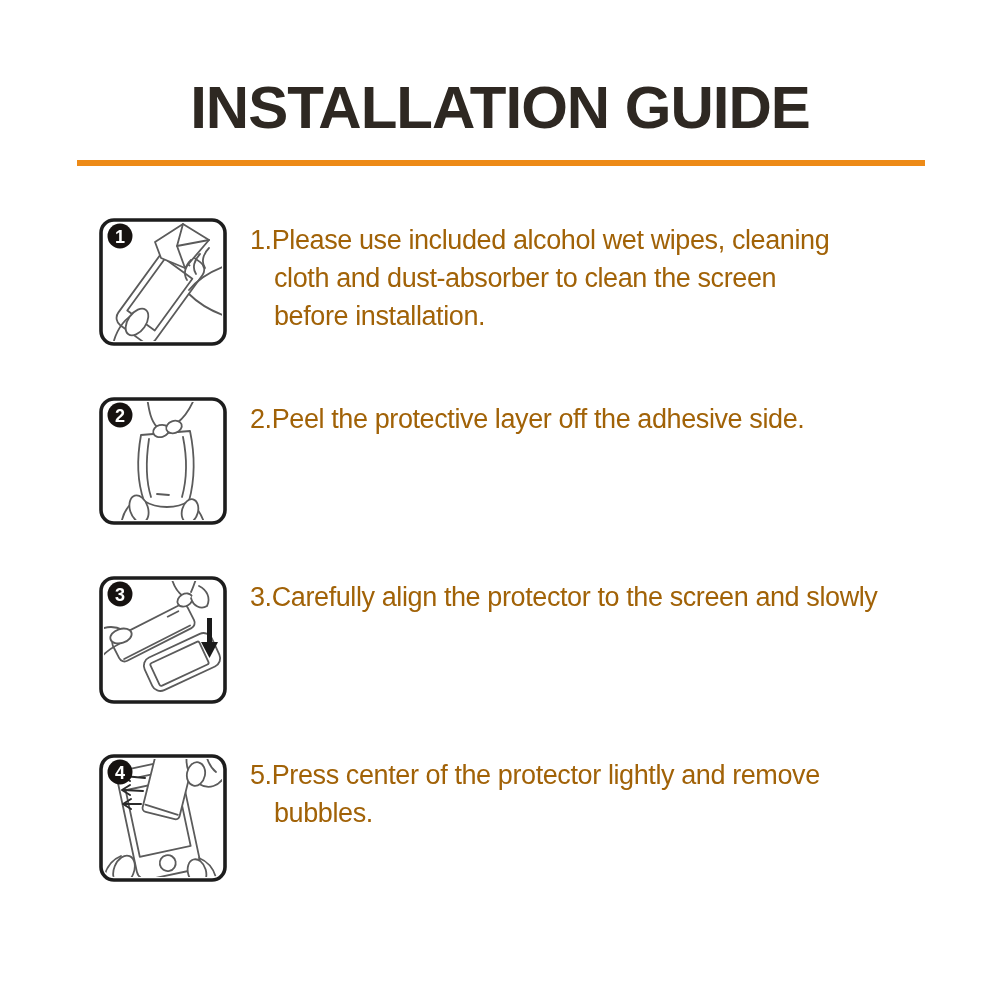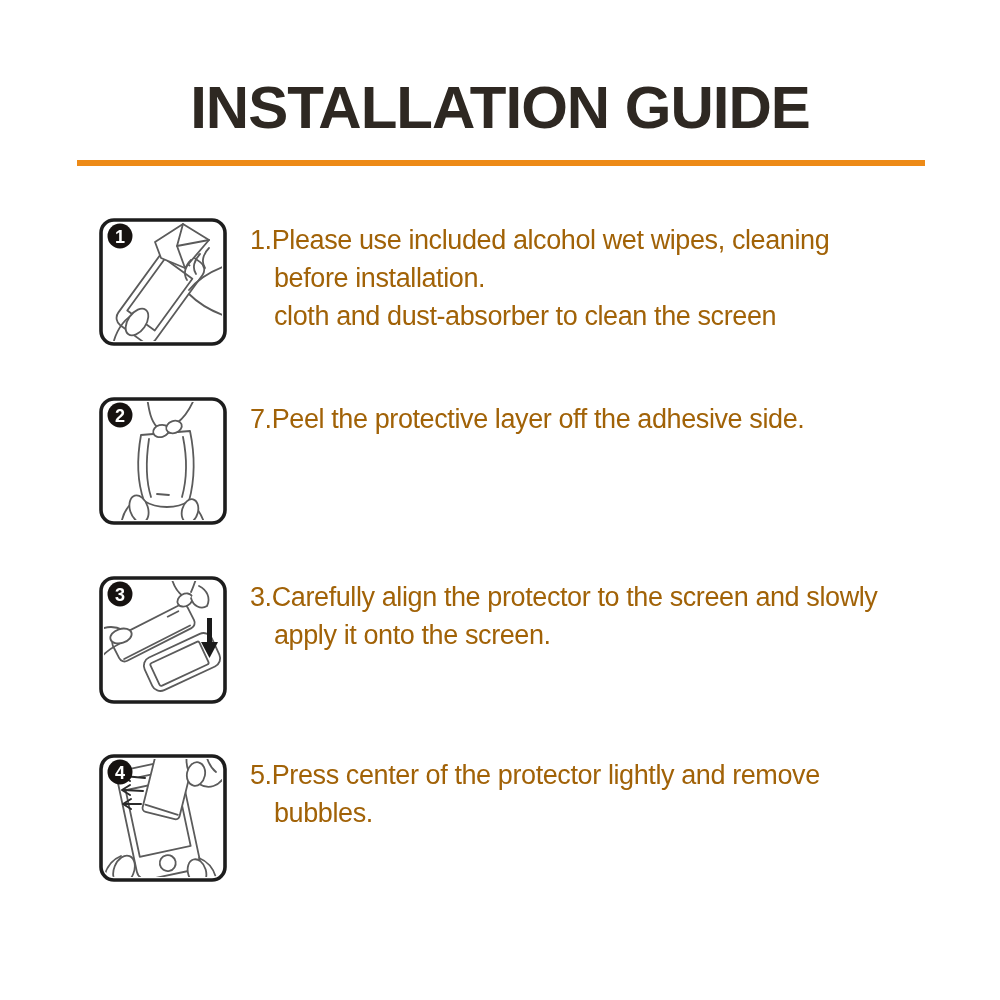--- a/index.html
+++ b/index.html
@@ -89,22 +89,22 @@
       </g>
       <rect x="4" y="4" width="124" height="124" rx="13" fill="none" stroke="#1d1d1d" stroke-width="3.6"></rect>
       <g>
         <circle cx="23" cy="20" r="12.5" fill="#161210"></circle>
         <text x="23" y="26.5" font-size="18" font-weight="bold" fill="#ffffff" text-anchor="middle" font-family="Liberation Sans, sans-serif">1</text>
       </g>
     </svg>
   </div>
   <div class="step-text" style="top:221px">
     <div>1.Please use included alcohol wet wipes, cleaning</div>
+    <div class="cont">cloth and dust-absorber to clean the screen</div>
     <div class="cont">before installation.</div>
-    <div class="cont">cloth and dust-absorber to clean the screen</div>
   </div>
 
   <div class="step-illus" style="top:395px">
     <svg width="132" height="132" viewBox="0 0 132 132">
       <defs>
           <clipPath id="clip2">
             <rect x="7" y="7" width="118" height="118" rx="10"></rect>
           </clipPath>
         </defs>
       <g clip-path="url(#clip2)" fill="none" stroke="#5b5b5b" stroke-width="1.8" stroke-linecap="round" stroke-linejoin="round">
@@ -128,21 +128,21 @@
         </g>
       </g>
       <rect x="4" y="4" width="124" height="124" rx="13" fill="none" stroke="#1d1d1d" stroke-width="3.6"></rect>
       <g>
         <circle cx="23" cy="20" r="12.5" fill="#161210"></circle>
         <text x="23" y="26.5" font-size="18" font-weight="bold" fill="#ffffff" text-anchor="middle" font-family="Liberation Sans, sans-serif">2</text>
       </g>
     </svg>
   </div>
   <div class="step-text" style="top:400px">
-    <div>7.Peel the protective layer off the adhesive side.</div>
+    <div>2.Peel the protective layer off the adhesive side.</div>
   </div>
 
   <div class="step-illus" style="top:574px">
     <svg width="132" height="132" viewBox="0 0 132 132">
       <defs>
           <clipPath id="clip3">
             <rect x="7" y="7" width="118" height="118" rx="10"></rect>
           </clipPath>
         </defs>
       <g clip-path="url(#clip3)" fill="none" stroke="#5b5b5b" stroke-width="1.8" stroke-linecap="round" stroke-linejoin="round">
@@ -174,21 +174,20 @@
       </g>
       <rect x="4" y="4" width="124" height="124" rx="13" fill="none" stroke="#1d1d1d" stroke-width="3.6"></rect>
       <g>
         <circle cx="23" cy="20" r="12.5" fill="#161210"></circle>
         <text x="23" y="26.5" font-size="18" font-weight="bold" fill="#ffffff" text-anchor="middle" font-family="Liberation Sans, sans-serif">3</text>
       </g>
     </svg>
   </div>
   <div class="step-text" style="top:578px">
     <div>3.Carefully align the protector to  the screen and slowly</div>
-    <div class="cont">apply it onto the screen.</div>
   </div>
 
   <div class="step-illus" style="top:752px">
     <svg width="132" height="132" viewBox="0 0 132 132">
       <defs>
           <clipPath id="clip4">
             <rect x="7" y="7" width="118" height="118" rx="10"></rect>
           </clipPath>
         </defs>
       <g clip-path="url(#clip4)" fill="none" stroke="#5b5b5b" stroke-width="1.8" stroke-linecap="round" stroke-linejoin="round">

